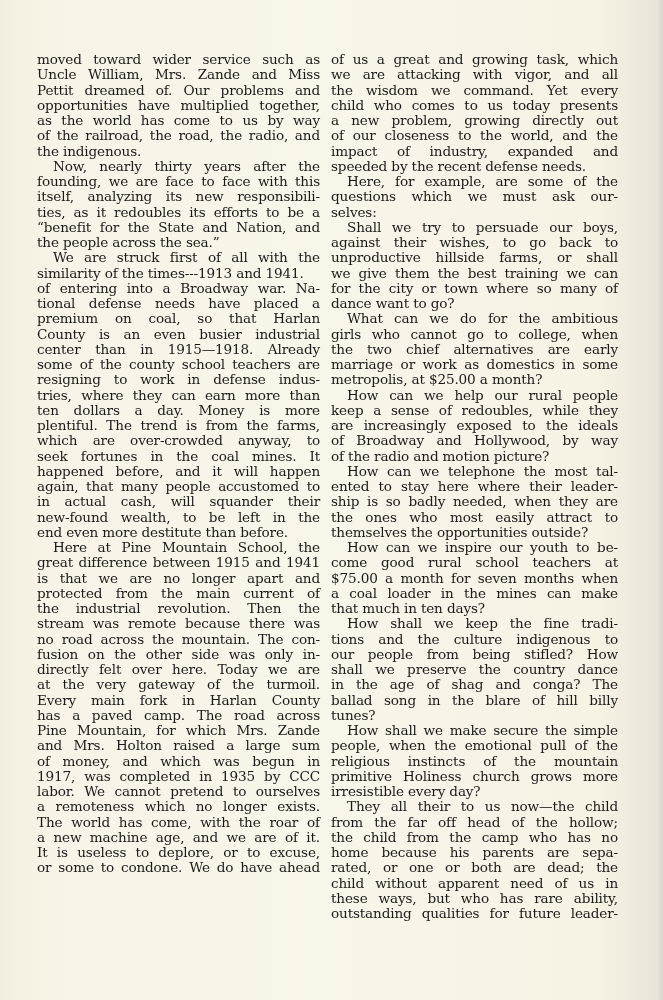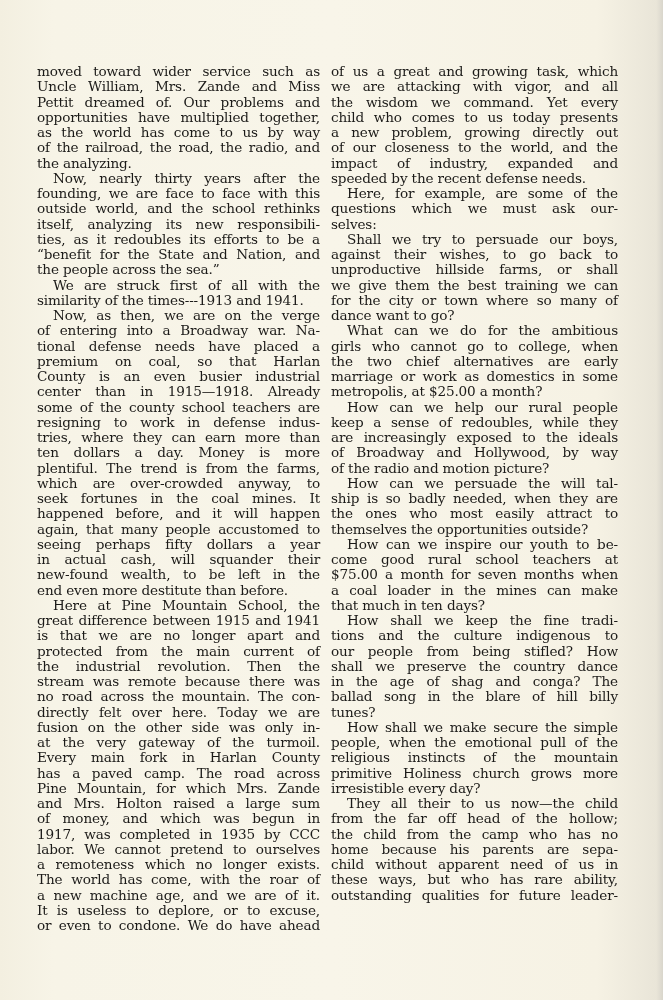--- a/index.html
+++ b/index.html
@@ -9,21 +9,21 @@
       position: relative;
       font-family: "DejaVu Serif", "Liberation Serif", serif;
       color: #1b1a18;
     }
     .page {
       position: absolute; left: 0; top: 0; width: 663px; height: 1000px;
       background: linear-gradient(90deg, #f3efe0 0%, #f7f4e7 8%, #f8f5e9 50%, #f6f2e4 90%, #e9e5d8 99%, #d9d6cc 100%);
     }
     .column {
       position: absolute;
-      top: 64px;
+      top: 52px;
       font-size: 13.6px;
       line-height: 15.25px;
       letter-spacing: -0.15px;
     }
     .col-left { left: 37px; width: 283px; }
     .col-right { left: 331px; width: 287px; }
     .line {
       display: block;
       height: 15.25px;
       white-space: nowrap;
@@ -38,71 +38,68 @@
 <body>
 
 <div class="page">
   <div class="column col-left">
       <span class="line">moved toward wider service such as</span>
       <span class="line">Uncle William, Mrs. Zande and Miss</span>
       <span class="line">Pettit dreamed of. Our problems and</span>
       <span class="line">opportunities have multiplied together,</span>
       <span class="line">as the world has come to us by way</span>
       <span class="line">of the railroad, the road, the radio, and</span>
-      <span class="line last">the analyzing.</span>
+      <span class="line last">the indigenous.</span>
       <span class="line indent">Now, nearly thirty years after the</span>
       <span class="line">founding, we are face to face with this</span>
-      <span class="line">outside world, and the school rethinks</span>
       <span class="line">itself, analyzing its new responsibili-</span>
       <span class="line">ties, as it redoubles its efforts to be a</span>
       <span class="line">“benefit for the State and Nation, and</span>
       <span class="line last">the people across the sea.”</span>
       <span class="line indent">We are struck first of all with the</span>
       <span class="line last">similarity of the times---1913 and 1941.</span>
-      <span class="line indent">Now, as then, we are on the verge</span>
       <span class="line">of entering into a Broadway war. Na-</span>
       <span class="line">tional defense needs have placed a</span>
       <span class="line">premium on coal, so that Harlan</span>
       <span class="line">County is an even busier industrial</span>
       <span class="line">center than in 1915—1918. Already</span>
       <span class="line">some of the county school teachers are</span>
       <span class="line">resigning to work in defense indus-</span>
       <span class="line">tries, where they can earn more than</span>
       <span class="line">ten dollars a day. Money is more</span>
       <span class="line">plentiful. The trend is from the farms,</span>
       <span class="line">which are over-crowded anyway, to</span>
       <span class="line">seek fortunes in the coal mines. It</span>
       <span class="line">happened before, and it will happen</span>
       <span class="line">again, that many people accustomed to</span>
-      <span class="line">seeing perhaps fifty dollars a year</span>
       <span class="line">in actual cash, will squander their</span>
       <span class="line">new-found wealth, to be left in the</span>
       <span class="line last">end even more destitute than before.</span>
       <span class="line indent">Here at Pine Mountain School, the</span>
       <span class="line">great difference between 1915 and 1941</span>
       <span class="line">is that we are no longer apart and</span>
       <span class="line">protected from the main current of</span>
       <span class="line">the industrial revolution. Then the</span>
       <span class="line">stream was remote because there was</span>
       <span class="line">no road across the mountain. The con-</span>
+      <span class="line">fusion on the other side was only in-</span>
       <span class="line">directly felt over here. Today we are</span>
-      <span class="line">fusion on the other side was only in-</span>
       <span class="line">at the very gateway of the turmoil.</span>
       <span class="line">Every main fork in Harlan County</span>
       <span class="line">has a paved camp. The road across</span>
       <span class="line">Pine Mountain, for which Mrs. Zande</span>
       <span class="line">and Mrs. Holton raised a large sum</span>
       <span class="line">of money, and which was begun in</span>
       <span class="line">1917, was completed in 1935 by CCC</span>
       <span class="line">labor. We cannot pretend to ourselves</span>
       <span class="line">a remoteness which no longer exists.</span>
       <span class="line">The world has come, with the roar of</span>
       <span class="line">a new machine age, and we are of it.</span>
       <span class="line">It is useless to deplore, or to excuse,</span>
-      <span class="line">or even to condone. We do have ahead</span>
+      <span class="line">or some to condone. We do have ahead</span>
     </div>
   <div class="column col-right">
       <span class="line">of us a great and growing task, which</span>
       <span class="line">we are attacking with vigor, and all</span>
       <span class="line">the wisdom we command. Yet every</span>
       <span class="line">child who comes to us today presents</span>
       <span class="line">a new problem, growing directly out</span>
       <span class="line">of our closeness to the world, and the</span>
       <span class="line">impact of industry, expanded and</span>
       <span class="line last">speeded by the recent defense needs.</span>
@@ -118,21 +115,22 @@
       <span class="line indent">What can we do for the ambitious</span>
       <span class="line">girls who cannot go to college, when</span>
       <span class="line">the two chief alternatives are early</span>
       <span class="line">marriage or work as domestics in some</span>
       <span class="line last">metropolis, at $25.00 a month?</span>
       <span class="line indent">How can we help our rural people</span>
       <span class="line">keep a sense of redoubles, while they</span>
       <span class="line">are increasingly exposed to the ideals</span>
       <span class="line">of Broadway and Hollywood, by way</span>
       <span class="line last">of the radio and motion picture?</span>
-      <span class="line indent">How can we persuade the will tal-</span>
+      <span class="line indent">How can we telephone the most tal-</span>
+      <span class="line">ented to stay here where their leader-</span>
       <span class="line">ship is so badly needed, when they are</span>
       <span class="line">the ones who most easily attract to</span>
       <span class="line last">themselves the opportunities outside?</span>
       <span class="line indent">How can we inspire our youth to be-</span>
       <span class="line">come good rural school teachers at</span>
       <span class="line">$75.00 a month for seven months when</span>
       <span class="line">a coal loader in the mines can make</span>
       <span class="line last">that much in ten days?</span>
       <span class="line indent">How shall we keep the fine tradi-</span>
       <span class="line">tions and the culture indigenous to</span>
@@ -143,17 +141,18 @@
       <span class="line last">tunes?</span>
       <span class="line indent">How shall we make secure the simple</span>
       <span class="line">people, when the emotional pull of the</span>
       <span class="line">religious instincts of the mountain</span>
       <span class="line">primitive Holiness church grows more</span>
       <span class="line last">irresistible every day?</span>
       <span class="line indent">They all their to us now—the child</span>
       <span class="line">from the far off head of the hollow;</span>
       <span class="line">the child from the camp who has no</span>
       <span class="line">home because his parents are sepa-</span>
+      <span class="line">rated, or one or both are dead; the</span>
       <span class="line">child without apparent need of us in</span>
       <span class="line">these ways, but who has rare ability,</span>
       <span class="line">outstanding qualities for future leader-</span>
     </div>
 </div>
 
 </body></html>

